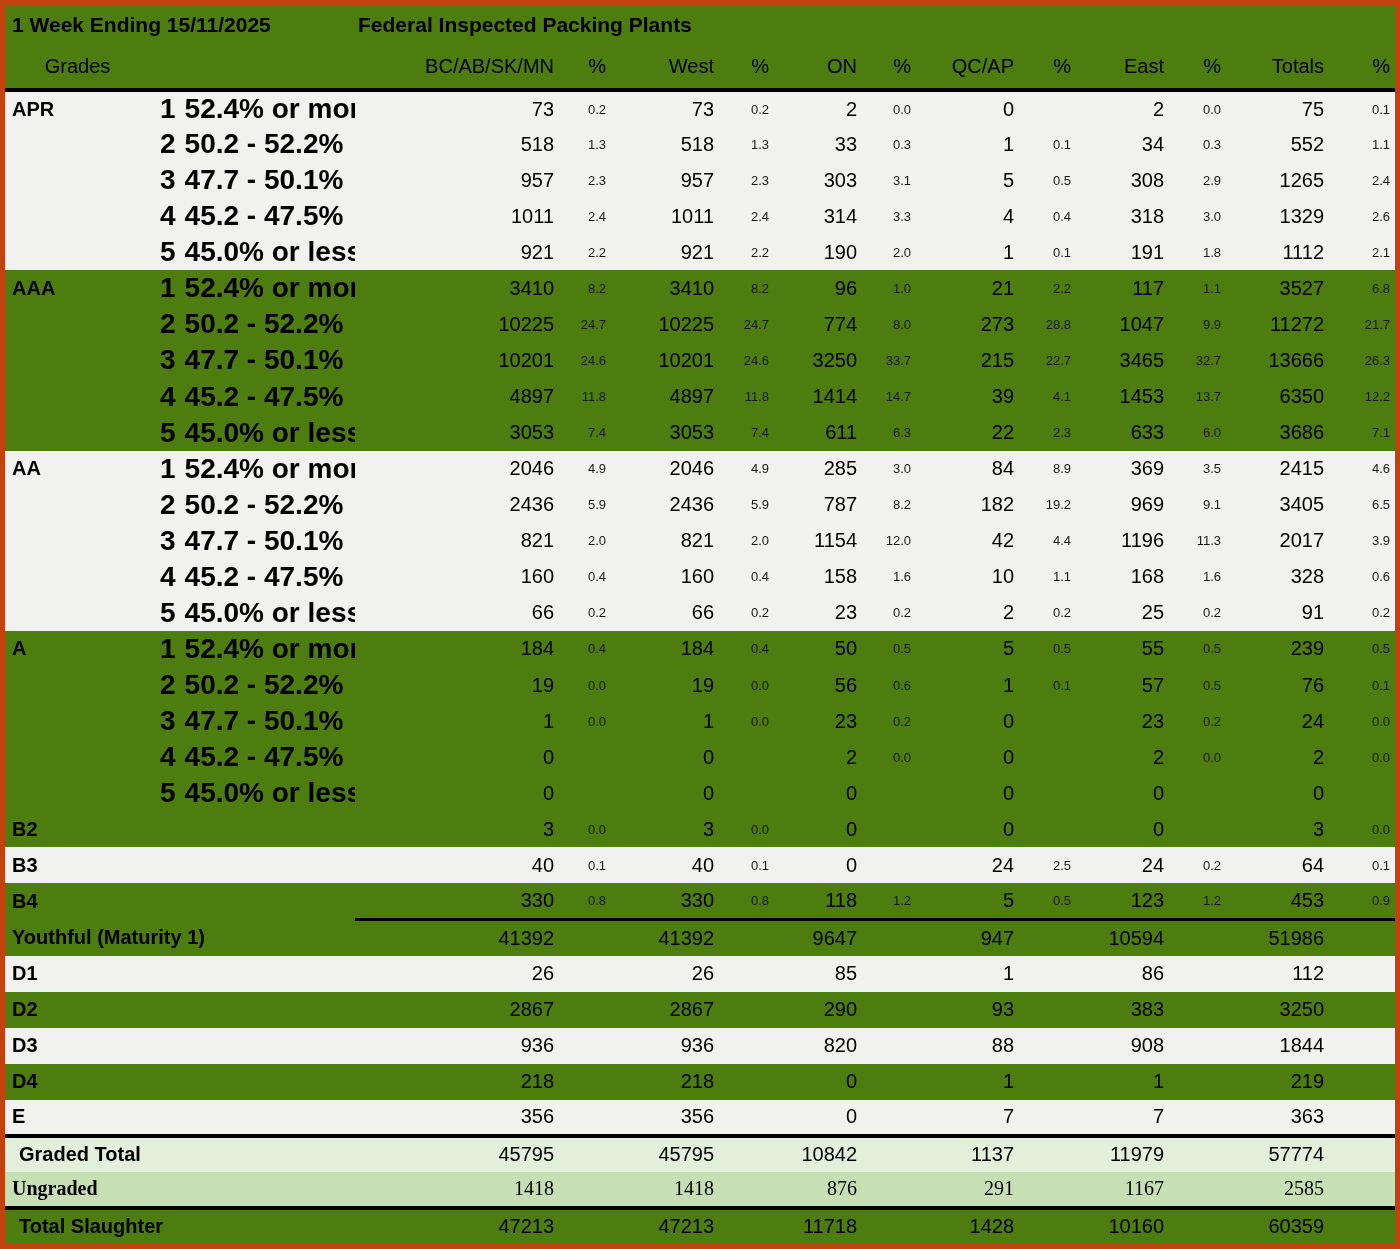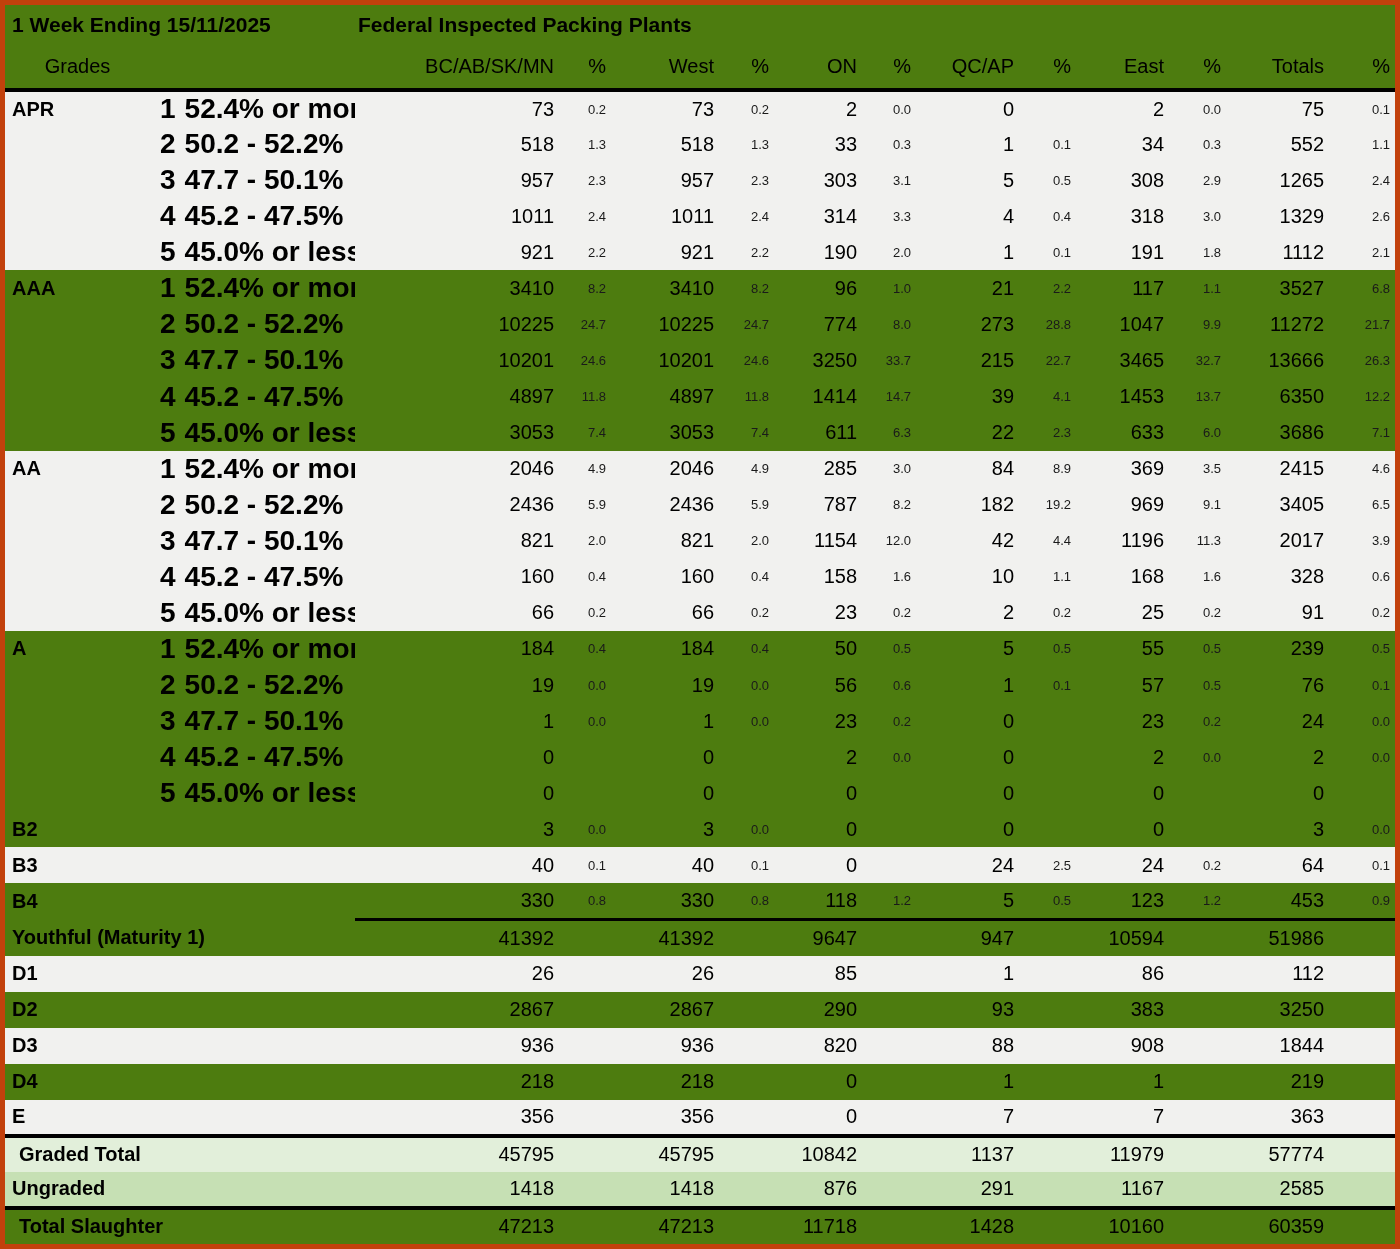--- a/index.html
+++ b/index.html
@@ -31,21 +31,21 @@
   .c-num{text-align:right;padding-right:6px;font-size:20px;}
   .c-pct{text-align:right;padding-right:9px;font-size:13px;color:#1a1a1a;}
   td.last-pct{padding-right:5px;}
   
   .bg-gray{background:#F1F1EF;}
   .bg-greenlight{background:#E2EFDA;}
   .bg-green{background:#C6E0B4;}
   
   td.topline{border-top:3px solid #000;}
   tr.thick-top td{border-top:4px solid #000;}
-  tr.thick-bottom td{border-bottom:4px solid #000;}
+  tr.thick-bottom td{border-bottom:4px solid #000;font-family:Liberation Serif, serif;}
 </style>
 </head>
 <body>
 
 <div class="sheet">
   <table>
     <colgroup>
       <col style="width:145px">
         <col style="width:205px">
       <col style="width:205px">

